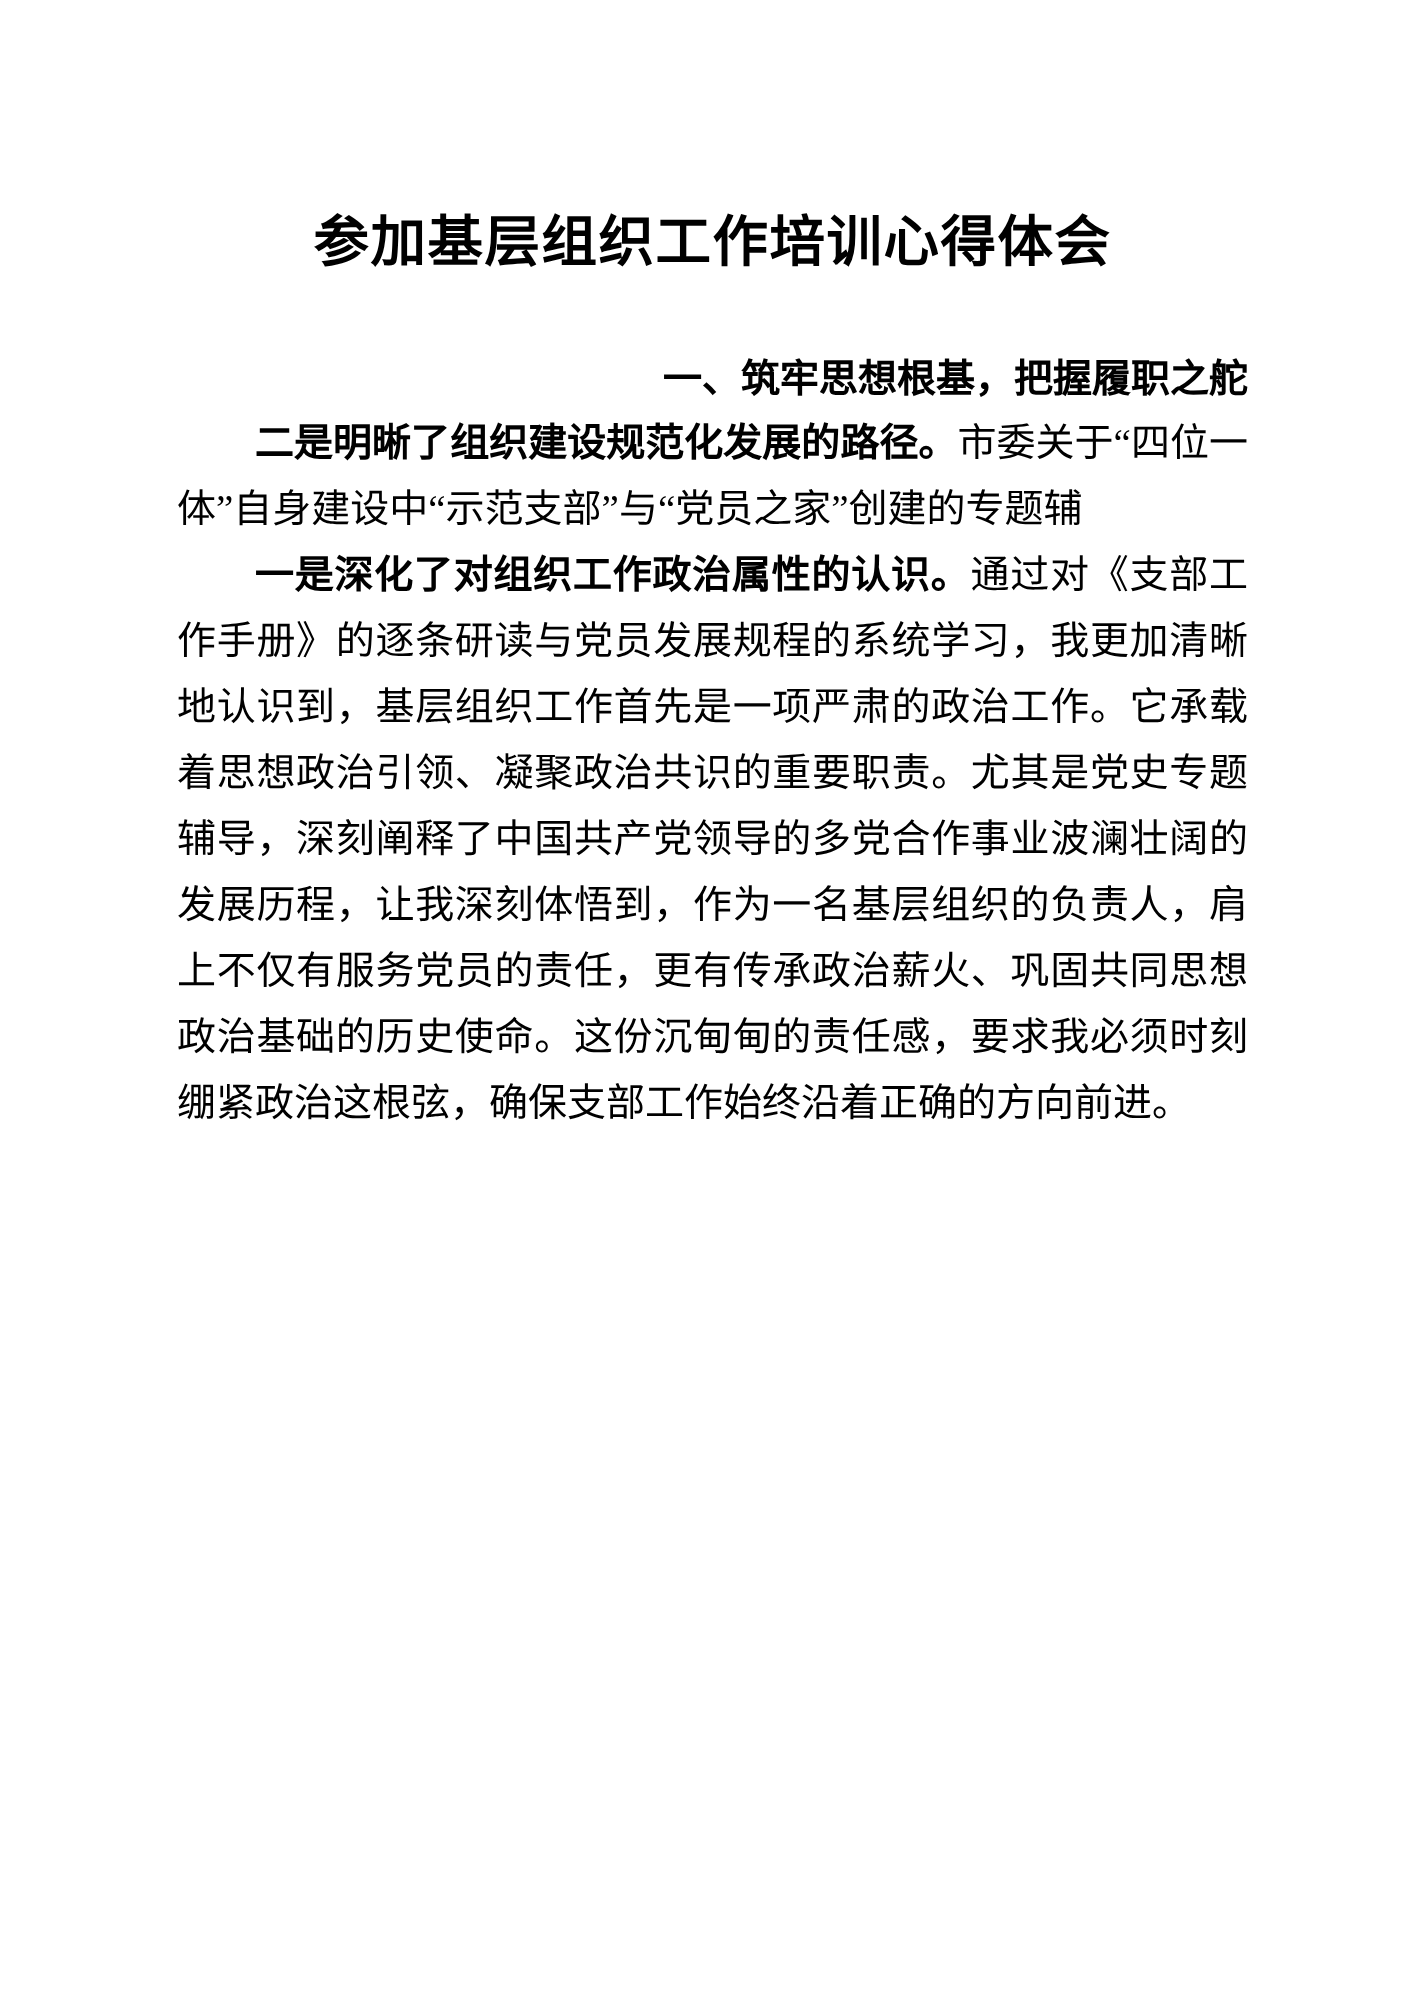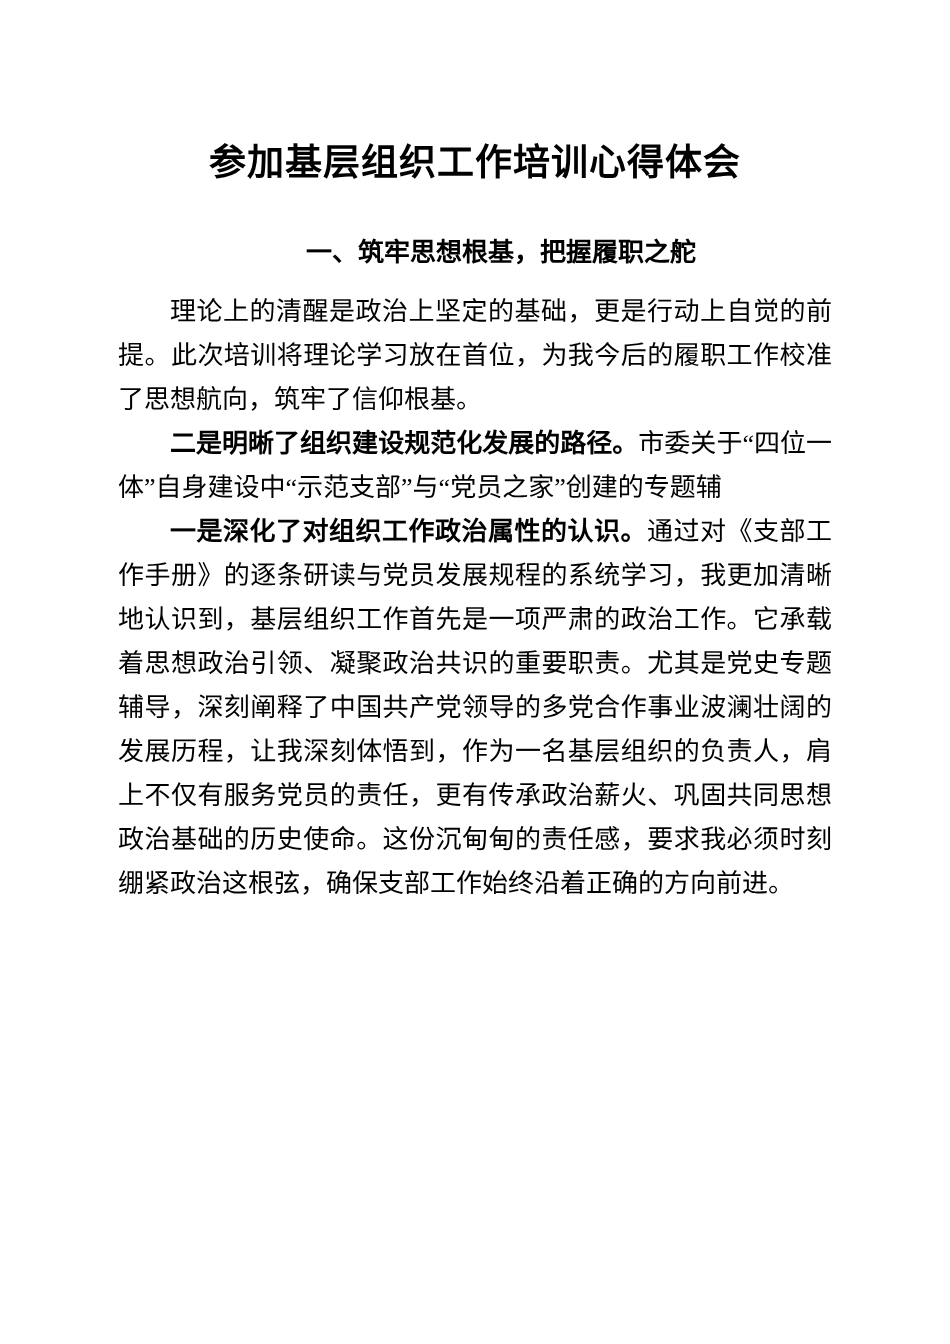--- a/index.html
+++ b/index.html
@@ -32,41 +32,40 @@
     font-family: "Liberation Serif", "DejaVu Serif", serif;
     font-size: 26px;
     font-weight: 400;
     line-height: 44px;
     text-align: justify;
     text-justify: inter-ideograph;
     text-indent: 2em;
     word-break: break-all;
   }
   .section-heading {
-    margin: 16px;
+    margin: 0;
     font-family: "Liberation Sans", "DejaVu Sans", sans-serif;
     font-size: 26px;
     font-weight: 700;
     line-height: 44px;
-    text-align: center;
+    text-align: right;
     text-indent: 2em;
   }
   .lead-in {
     font-weight: 700;
   }
 </style>
 </head>
 <body>
 
 <div class="page" style="background: rgb(255, 255, 255); color: rgb(0, 0, 0);">
 
   <h1 class="doc-title">参加基层组织工作培训心得体会</h1>
 
 
   <h2 class="section-heading">一、筑牢思想根基，把握履职之舵</h2>
 
-  <p class="para">理论上的清醒是政治上坚定的基础，更是行动上自觉的前提。此次培训将理论学习放在首位，为我今后的履职工作校准了思想航向，筑牢了信仰根基。</p>
 
   <p class="para"><span class="lead-in">二是明晰了组织建设规范化发展的路径。</span><span>市委关于“四位一体”自身建设中“示范支部”与“党员之家”创建的专题辅</span></p>
 
   <p class="para"><span class="lead-in">一是深化了对组织工作政治属性的认识。</span><span>通过对《支部工作手册》的逐条研读与党员发展规程的系统学习，我更加清晰地认识到，基层组织工作首先是一项严肃的政治工作。它承载着思想政治引领、凝聚政治共识的重要职责。尤其是党史专题辅导，深刻阐释了中国共产党领导的多党合作事业波澜壮阔的发展历程，让我深刻体悟到，作为一名基层组织的负责人，肩上不仅有服务党员的责任，更有传承政治薪火、巩固共同思想政治基础的历史使命。这份沉甸甸的责任感，要求我必须时刻绷紧政治这根弦，确保支部工作始终沿着正确的方向前进。</span></p>
 
 </div>
 
 </body></html>

